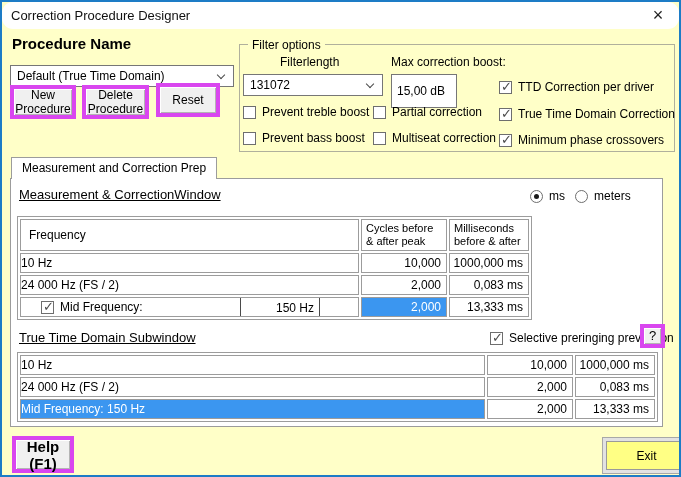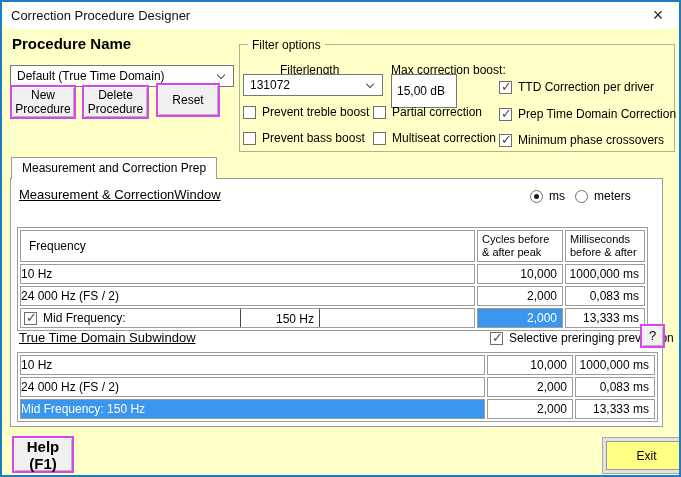--- a/index.html
+++ b/index.html
@@ -14,51 +14,51 @@
   .title { position:absolute; left:9px; top:6px; font-size:13px; color:#111; white-space:nowrap; }
   .close { position:absolute; right:9px; top:2px; width:24px; height:23px; font-size:18px; line-height:22px; text-align:center; color:#222; cursor:pointer; }
 
   .proc-heading { position:absolute; left:10px; top:33px; font-size:15px; font-weight:bold; color:#000; }
 
   .combo { position:absolute; background:#fff; border:1px solid #767676; }
   .combo .val { position:absolute; left:6px; top:50%; transform:translateY(-50%); font-size:12px; white-space:nowrap; }
   .combo .chev { position:absolute; right:9px; top:6px; width:6px; height:6px; border-right:1.5px solid #4a4a4a; border-bottom:1.5px solid #4a4a4a; transform:rotate(45deg); }
 
   .btn {
-    position:absolute; background:#f0f0f0; border:2px solid #d946ef;
+    position:absolute; background:#f0f0f0; border:4px solid #d946ef;
     box-shadow: inset 1px 1px 0 #ffffff, inset -1px -1px 0 #b4b4b4;
     display:flex; align-items:center; justify-content:center; text-align:center;
     font-size:12px; line-height:14px; color:#000; white-space:pre-line; cursor:pointer;
     font-family:inherit;
   }
 
   .group { position:absolute; left:237px; top:42px; width:436px; height:108px; border:1px solid #b0b09c; }
   .group-legend { position:absolute; left:246px; top:36px; background:#ffffc8; padding:0 4px; font-size:12px; }
 
-  .lbl { position:absolute; font-size:12px; white-space:nowrap; color:#000;margin-top:8px; }
+  .lbl { position:absolute; font-size:12px; white-space:nowrap; color:#000; }
   .tinput { position:absolute; background:#fff; border:1px solid #767676; font-size:12px; padding:16px 5px; font-family:inherit; color:#000; }
 
   .cb-row, .radio-row { position:absolute; display:flex; align-items:center; gap:6px; font-size:12px; white-space:nowrap; cursor:default; }
   .checkbox { width:13px; height:13px; background:#fff; border:1px solid #6e6e6e; position:relative; flex:none; }
   .checkbox.checked::after { content:"\2713"; position:absolute; left:1px; top:-3px; font-size:13px; font-weight:bold; color:#4b4b4b; }
   .radio { width:13px; height:13px; background:#fff; border:1px solid #6e6e6e; border-radius:50%; position:relative; flex:none; }
   .radio.selected::after { content:""; position:absolute; left:3px; top:3px; width:5px; height:5px; border-radius:50%; background:#1a1a1a; }
 
   .tab { position:absolute; left:9px; top:155px; height:22px; background:#fff; border:1px solid #9c9c9c; border-bottom:none; z-index:2; font-size:12px; padding:0 10px; line-height:20px; }
   .tabpage { position:absolute; left:8px; top:176px; width:653px; height:249px; background:#fff; border:1px solid #9c9c9c; z-index:1; }
 
   .section-heading { position:absolute; font-size:13px; text-decoration:underline; white-space:nowrap; color:#000; }
 
   table.grid { position:absolute; border-collapse:separate; border-spacing:2px; background:#fff; border:1px solid #9c9c9c; table-layout:fixed; }
   .grid th, .grid td { border:1px solid #9c9c9c; background:#fff; font-weight:normal; overflow:hidden; }
   .grid th { font-size:11px; line-height:13px; text-align:left; vertical-align:middle; white-space:pre-line; padding:2px 4px; height:28px; }
   .grid th.freq-h { font-size:12px; padding-left:8px; }
   .grid td { height:20px; font-size:12px; padding:0; vertical-align:middle; }
   .grid td.freq { text-align:left; padding-left:0; position:relative; }
-  .grid td.freq-flex { display:flex; align-items:center; gap:6px; height:20px; border:1px solid #9c9c9c; padding-left:3px; position:relative; }
+  .grid td.freq-flex { display:flex; align-items:center; gap:6px; height:20px; border:1px solid #9c9c9c; padding-left:20px; position:relative; }
   .grid td.num { text-align:right; padding-right:5px; }
   .grid .sel { background:#3b96f0 !important; color:#fff; }
   .freq-input { position:absolute; left:219px; top:-1px; width:80px; height:21px; border:1px solid #4a4a4a; background:#fff; text-align:right; padding:0 5px; font-size:12px; font-family:inherit; }
 
   .help-btn { font-size:15px; font-weight:bold; line-height:17px; }
   .exit-btn { background:#ffff84; border:1px solid #9a9a9a; box-shadow: 0 0 0 3px #e2e2e2, 0 0 0 4px #a8a8a8; }
 </style>
 </head>
 <body>
 
@@ -102,21 +102,21 @@
   <label class="cb-row" style="left:241px; top:103px;">
     <span class="checkbox"></span>
     <span>Prevent treble boost</span>
   </label>
   <label class="cb-row" style="left:371px; top:103px;">
     <span class="checkbox"></span>
     <span>Partial correction</span>
   </label>
   <label class="cb-row" style="left:497px; top:105px;">
     <span class="checkbox checked"></span>
-    <span>Prep Time Domain Correction</span>
+    <span>True Time Domain Correction</span>
   </label>
 
   <label class="cb-row" style="left:241px; top:129px;">
     <span class="checkbox"></span>
     <span>Prevent bass boost</span>
   </label>
   <label class="cb-row" style="left:371px; top:129px;">
     <span class="checkbox"></span>
     <span>Multiseat correction</span>
   </label>
@@ -132,21 +132,21 @@
 
     <label class="radio-row" style="left:519px; top:10px;">
       <span class="radio selected"></span>
       <span>ms</span>
     </label>
     <label class="radio-row" style="left:564px; top:10px;">
       <span class="radio"></span>
       <span>meters</span>
     </label>
 
-    <table class="grid" style="left:6px; top:48px; width:631px;">
+    <table class="grid" style="left:6px; top:37px; width:515px;">
       <colgroup>
           <col>
           <col style="width:86px;">
           <col style="width:80px;">
         </colgroup>
       <thead>
         <tr>
           <th class="freq-h">Frequency</th>
           <th>Cycles before
 &amp; after peak</th>

